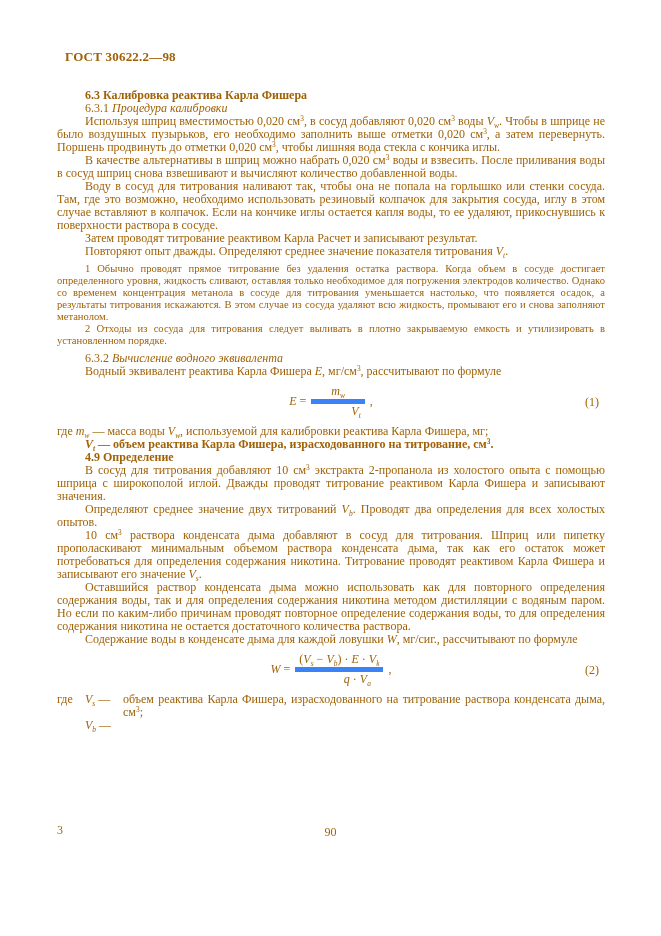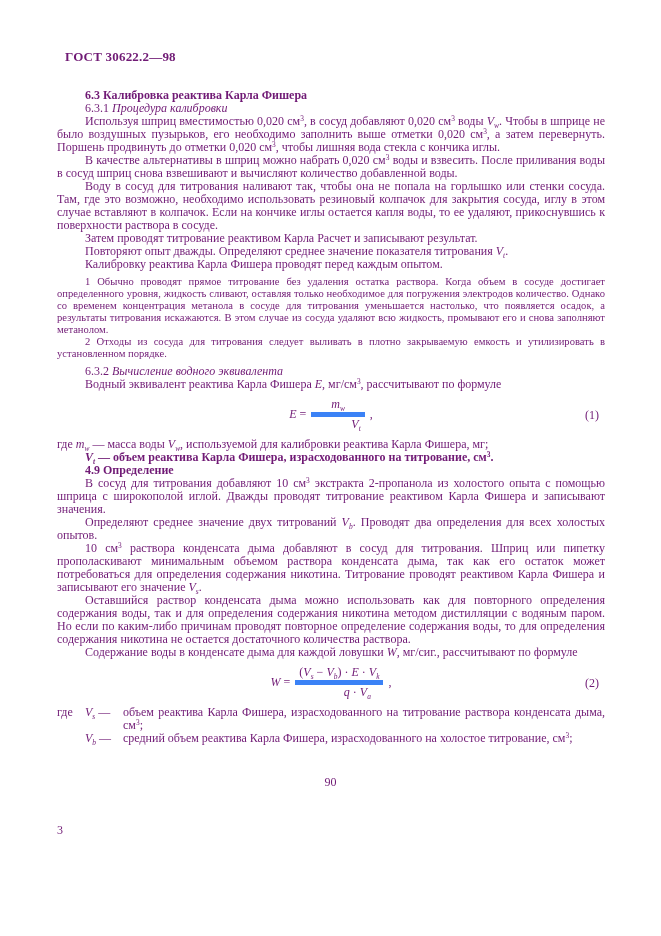--- a/index.html
+++ b/index.html
@@ -1,21 +1,21 @@
 <!DOCTYPE html>
 <html><head>
 <meta charset="utf-8">
 <style>
   html,body{margin:0;padding:0;background:#6b6b6b;}
   .page{
     position:relative;
     width:661px;height:936px;
     margin:0 auto;
     background:#ffffff;
-    color:#701a75;
+    color:#a16207;
     font-family:"Liberation Serif","DejaVu Serif",serif;
     font-size:12px;
     line-height:13px;
     overflow:hidden;
   }
   .content{position:absolute;left:57px;top:50px;width:548px;}
   .doc-header{font-weight:bold;font-size:13px;letter-spacing:.2px;margin:0 0 26px 8px;}
   .h-bold{font-weight:bold;margin:0;padding-left:28px;}
   .h-italic{margin:0;padding-left:28px;}
   .h-italic .t{font-style:italic;}
@@ -36,40 +36,39 @@
   .frac .den{display:block;padding:1px 4px 0 4px;margin-left:36px;}
   .eq-no{position:absolute;right:6px;top:50%;transform:translateY(-50%);}
   .where{margin:0;}
   .where-p{margin:0;text-align:justify;}
   .where-indent{padding-left:28px;font-weight:bold;}
   .where2-row{display:flex;}
   .w-lead{flex:none;width:28px;}
   .w-var{flex:none;width:38px;}
   .w-desc{flex:1;text-align:justify;}
   .footer-left{position:absolute;left:57px;top:824px;}
-  .footer-center{position:absolute;left:0;width:661px;text-align:center;top:776px;}
+  .footer-center{position:absolute;left:0;width:661px;text-align:center;top:826px;}
 </style>
 </head>
 <body>
 
 <div class="page">
   <div class="content">
 
     <div class="doc-header">ГОСТ 30622.2—98</div>
 
     <p class="h-bold">6.3 Калибровка реактива Карла Фишера</p>
 
     <p class="h-italic"><span>6.3.1</span> <span class="t">Процедура калибровки</span></p>
 
     <p class="para">Используя шприц вместимостью 0,020 см<sup>3</sup>, в сосуд добавляют 0,020 см<sup>3</sup> воды <i>V</i><sub><i>w</i></sub>. Чтобы в шприце не было воздушных пузырьков, его необходимо заполнить выше отметки 0,020 см<sup>3</sup>, а затем перевернуть. Поршень продвинуть до отметки 0,020 см<sup>3</sup>, чтобы лишняя вода стекла с кончика иглы.</p>
     <p class="para">В качестве альтернативы в шприц можно набрать 0,020 см<sup>3</sup> воды и взвесить. После приливания воды в сосуд шприц снова взвешивают и вычисляют количество добавленной воды.</p>
     <p class="para">Воду в сосуд для титрования наливают так, чтобы она не попала на горлышко или стенки сосуда. Там, где это возможно, необходимо использовать резиновый колпачок для закрытия сосуда, иглу в этом случае вставляют в колпачок. Если на кончике иглы остается капля воды, то ее удаляют, прикоснувшись к поверхности раствора в сосуде.</p>
     <p class="para">Затем проводят титрование реактивом Карла Расчет и записывают результат.</p>
     <p class="para">Повторяют опыт дважды. Определяют среднее значение показателя титрования <i>V</i><sub><i>t</i></sub>.</p>
-    <p class="para">Калибровку реактива Карла Фишера проводят перед каждым опытом.</p>
 
     <div class="notes">
       <p class="note">1 Обычно проводят прямое титрование без удаления остатка раствора. Когда объем в сосуде достигает определенного уровня, жидкость сливают, оставляя только необходимое для погружения электродов количество. Однако со временем концентрация метанола в сосуде для титрования уменьшается настолько, что появляется осадок, а результаты титрования искажаются. В этом случае из сосуда удаляют всю жидкость, промывают его и снова заполняют метанолом.</p>
       <p class="note">2 Отходы из сосуда для титрования следует выливать в плотно закрываемую емкость и утилизировать в установленном порядке.</p>
     </div>
 
     <p class="h-italic"><span>6.3.2</span> <span class="t">Вычисление водного эквивалента</span></p>
 
     <p class="para">Водный эквивалент реактива Карла Фишера <i>E</i>, мг/см<sup>3</sup>, рассчитывают по формуле</p>
 
@@ -114,21 +113,20 @@
 
     <div class="where">
       <div class="where2-row">
         <span class="w-lead">где</span>
         <span class="w-var"><i>V</i><sub><i>s</i></sub> —</span>
         <div class="w-desc">объем реактива Карла Фишера, израсходованного на титрование раствора конденсата дыма, см<sup>3</sup>;</div>
       </div>
       <div class="where2-row">
         <span class="w-lead"></span>
         <span class="w-var"><i>V</i><sub><i>b</i></sub> —</span>
-        <div class="w-desc">средний объем реактива Карла Фишера, израсходованного на холостое титрование, см<sup>3</sup>;</div>
       </div>
     </div>
 
   </div>
 
   <span class="footer-left">3</span>
   <span class="footer-center">90</span>
 </div>
 
 </body></html>

